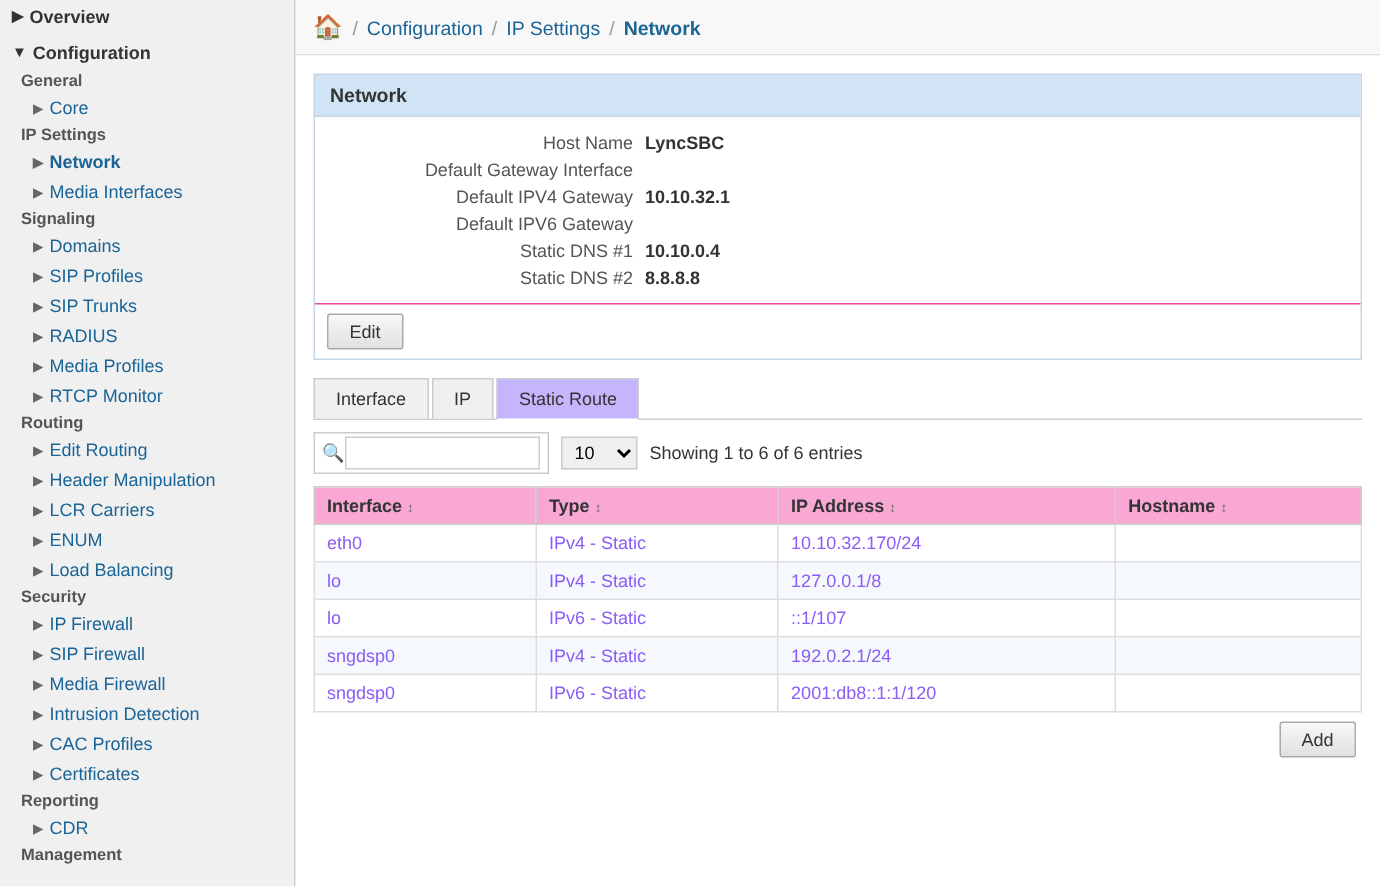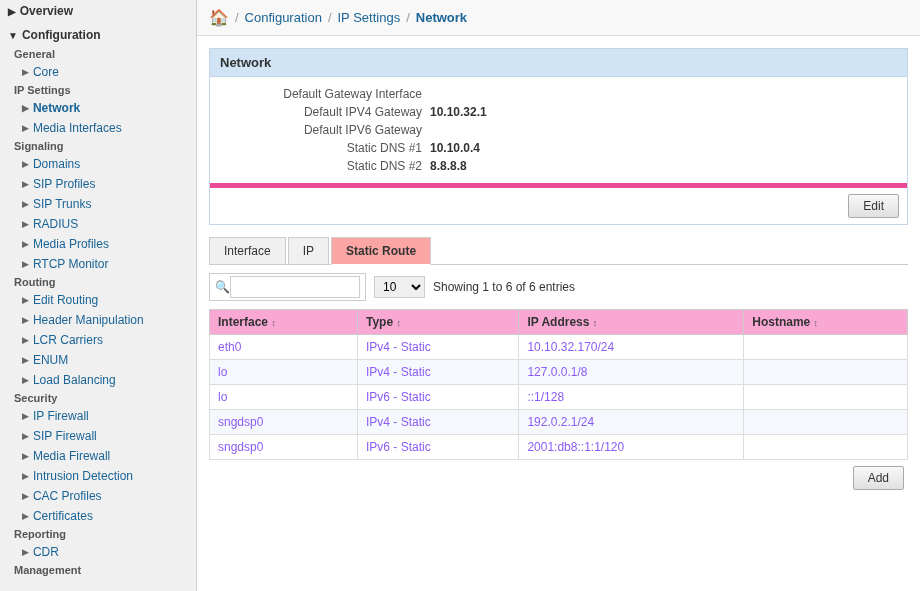--- a/index.html
+++ b/index.html
@@ -99,47 +99,47 @@
       padding-right: 8px;
       color: #555;
       font-weight: normal;
     }
     .info-value {
       color: #333;
       font-weight: bold;
     }
     .info-actions {
       display: flex;
-      justify-content: flex-end;
+      justify-content: flex-start;
       padding: 6px 8px;
-      border-top: 5px solid #ec4899;
+      border-top: 1px solid #ec4899;
     }
 
     
     .tabs-bar {
       display: flex;
       border-bottom: 1px solid #ccc;
       margin-bottom: 8px;
       gap: 0;
     }
     .tab {
       padding: 6px 14px;
       border: 1px solid #ccc;
       border-bottom: none;
       background: #f0f0f0;
       cursor: pointer;
       color: #333;
       margin-right: 2px;
       font-size: 12px;
     }
     .tab.active {
-      background: #fca5a5;
+      background: #c4b5fd;
       border-bottom: 1px solid #fff;
       margin-bottom: -1px;
-      font-weight: bold;
+      font-weight: normal;
     }
 
     
     .filter-bar {
       display: flex;
       align-items: center;
       gap: 8px;
       margin-bottom: 8px;
     }
     .filter-bar input[type="text"] {
@@ -344,20 +344,24 @@
     <span class="breadcrumb-link">IP Settings</span>
     <span class="breadcrumb-sep">/</span>
     <span class="breadcrumb-current">Network</span>
   </div>
 
   <div id="content">
 
     <div class="section-box">
       <div class="section-title">Network</div>
       <div class="info-table">
+        <div class="info-row">
+          <div class="info-label">Host Name</div>
+          <div class="info-value">LyncSBC</div>
+        </div>
         <div class="info-row">
           <div class="info-label">Default Gateway Interface</div>
           <div class="info-value"></div>
         </div>
         <div class="info-row">
           <div class="info-label">Default IPV4 Gateway</div>
           <div class="info-value">10.10.32.1</div>
         </div>
         <div class="info-row">
           <div class="info-label">Default IPV6 Gateway</div>
@@ -427,21 +431,21 @@
           </tr>
           <tr>
             <td>lo</td>
             <td>IPv4 - Static</td>
             <td>127.0.0.1/8</td>
             <td></td>
           </tr>
           <tr>
             <td>lo</td>
             <td>IPv6 - Static</td>
-            <td>::1/128</td>
+            <td>::1/107</td>
             <td></td>
           </tr>
           <tr>
             <td>sngdsp0</td>
             <td>IPv4 - Static</td>
             <td>192.0.2.1/24</td>
             <td></td>
           </tr>
           <tr>
             <td>sngdsp0</td>

